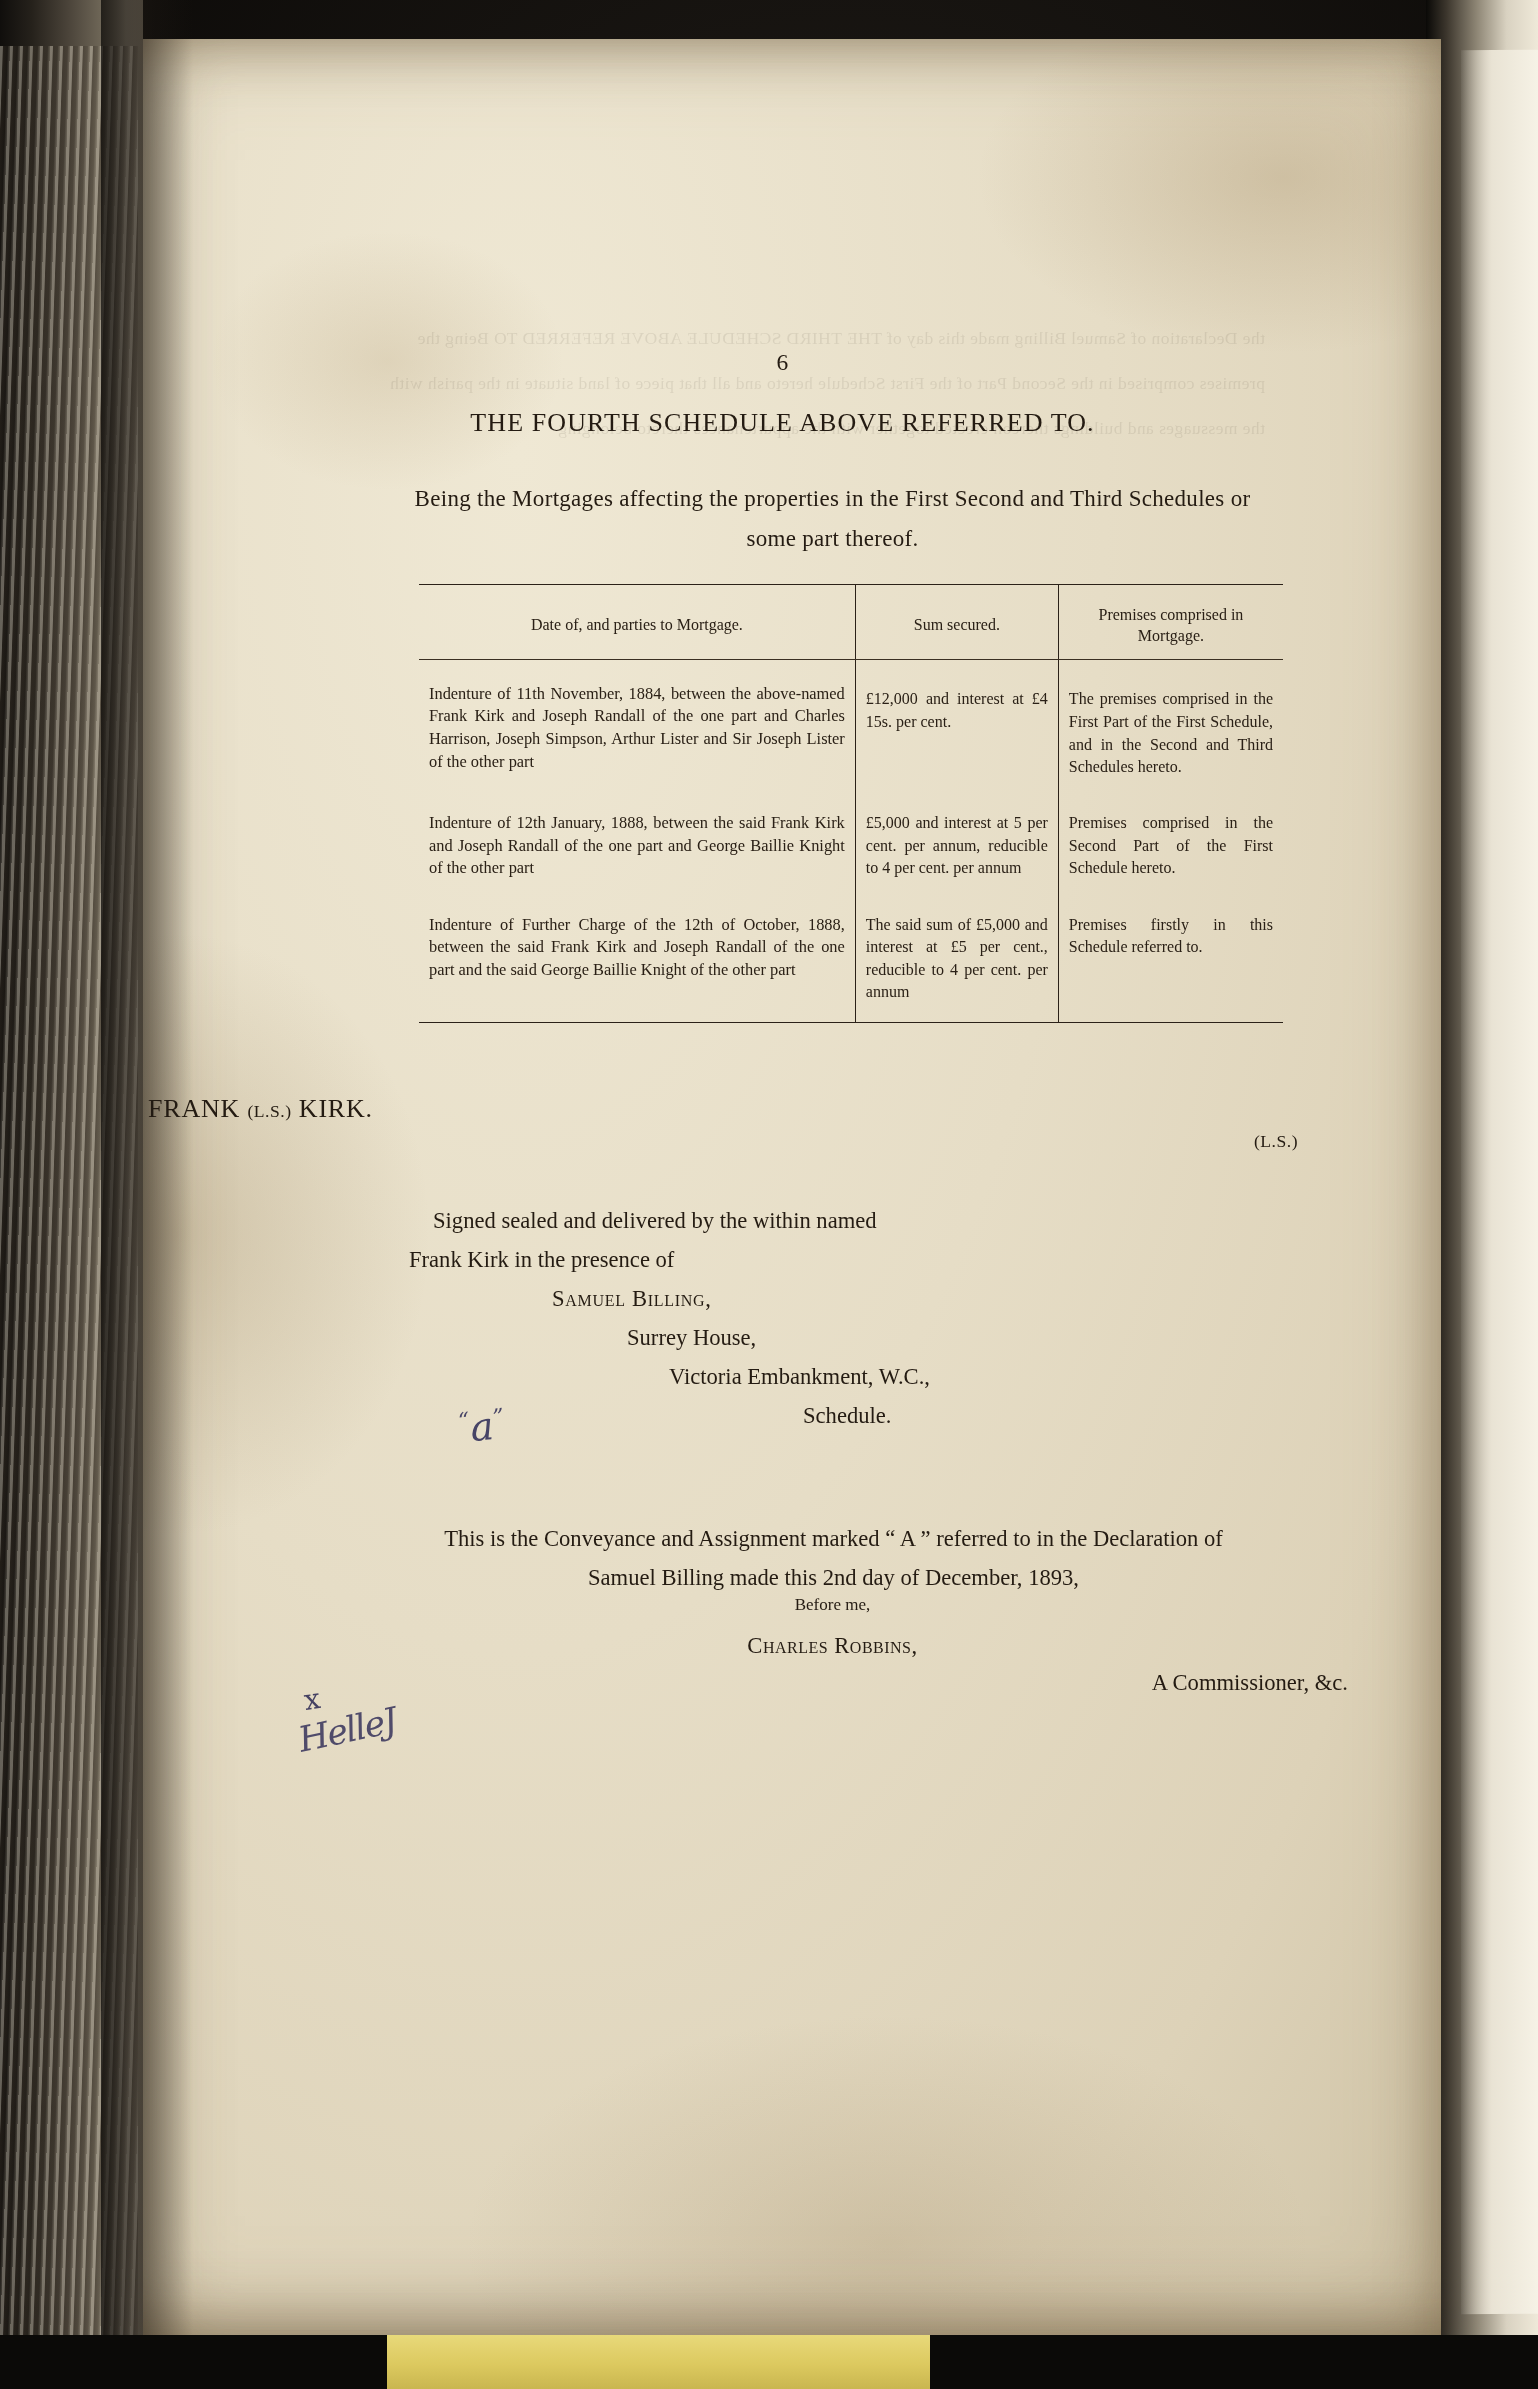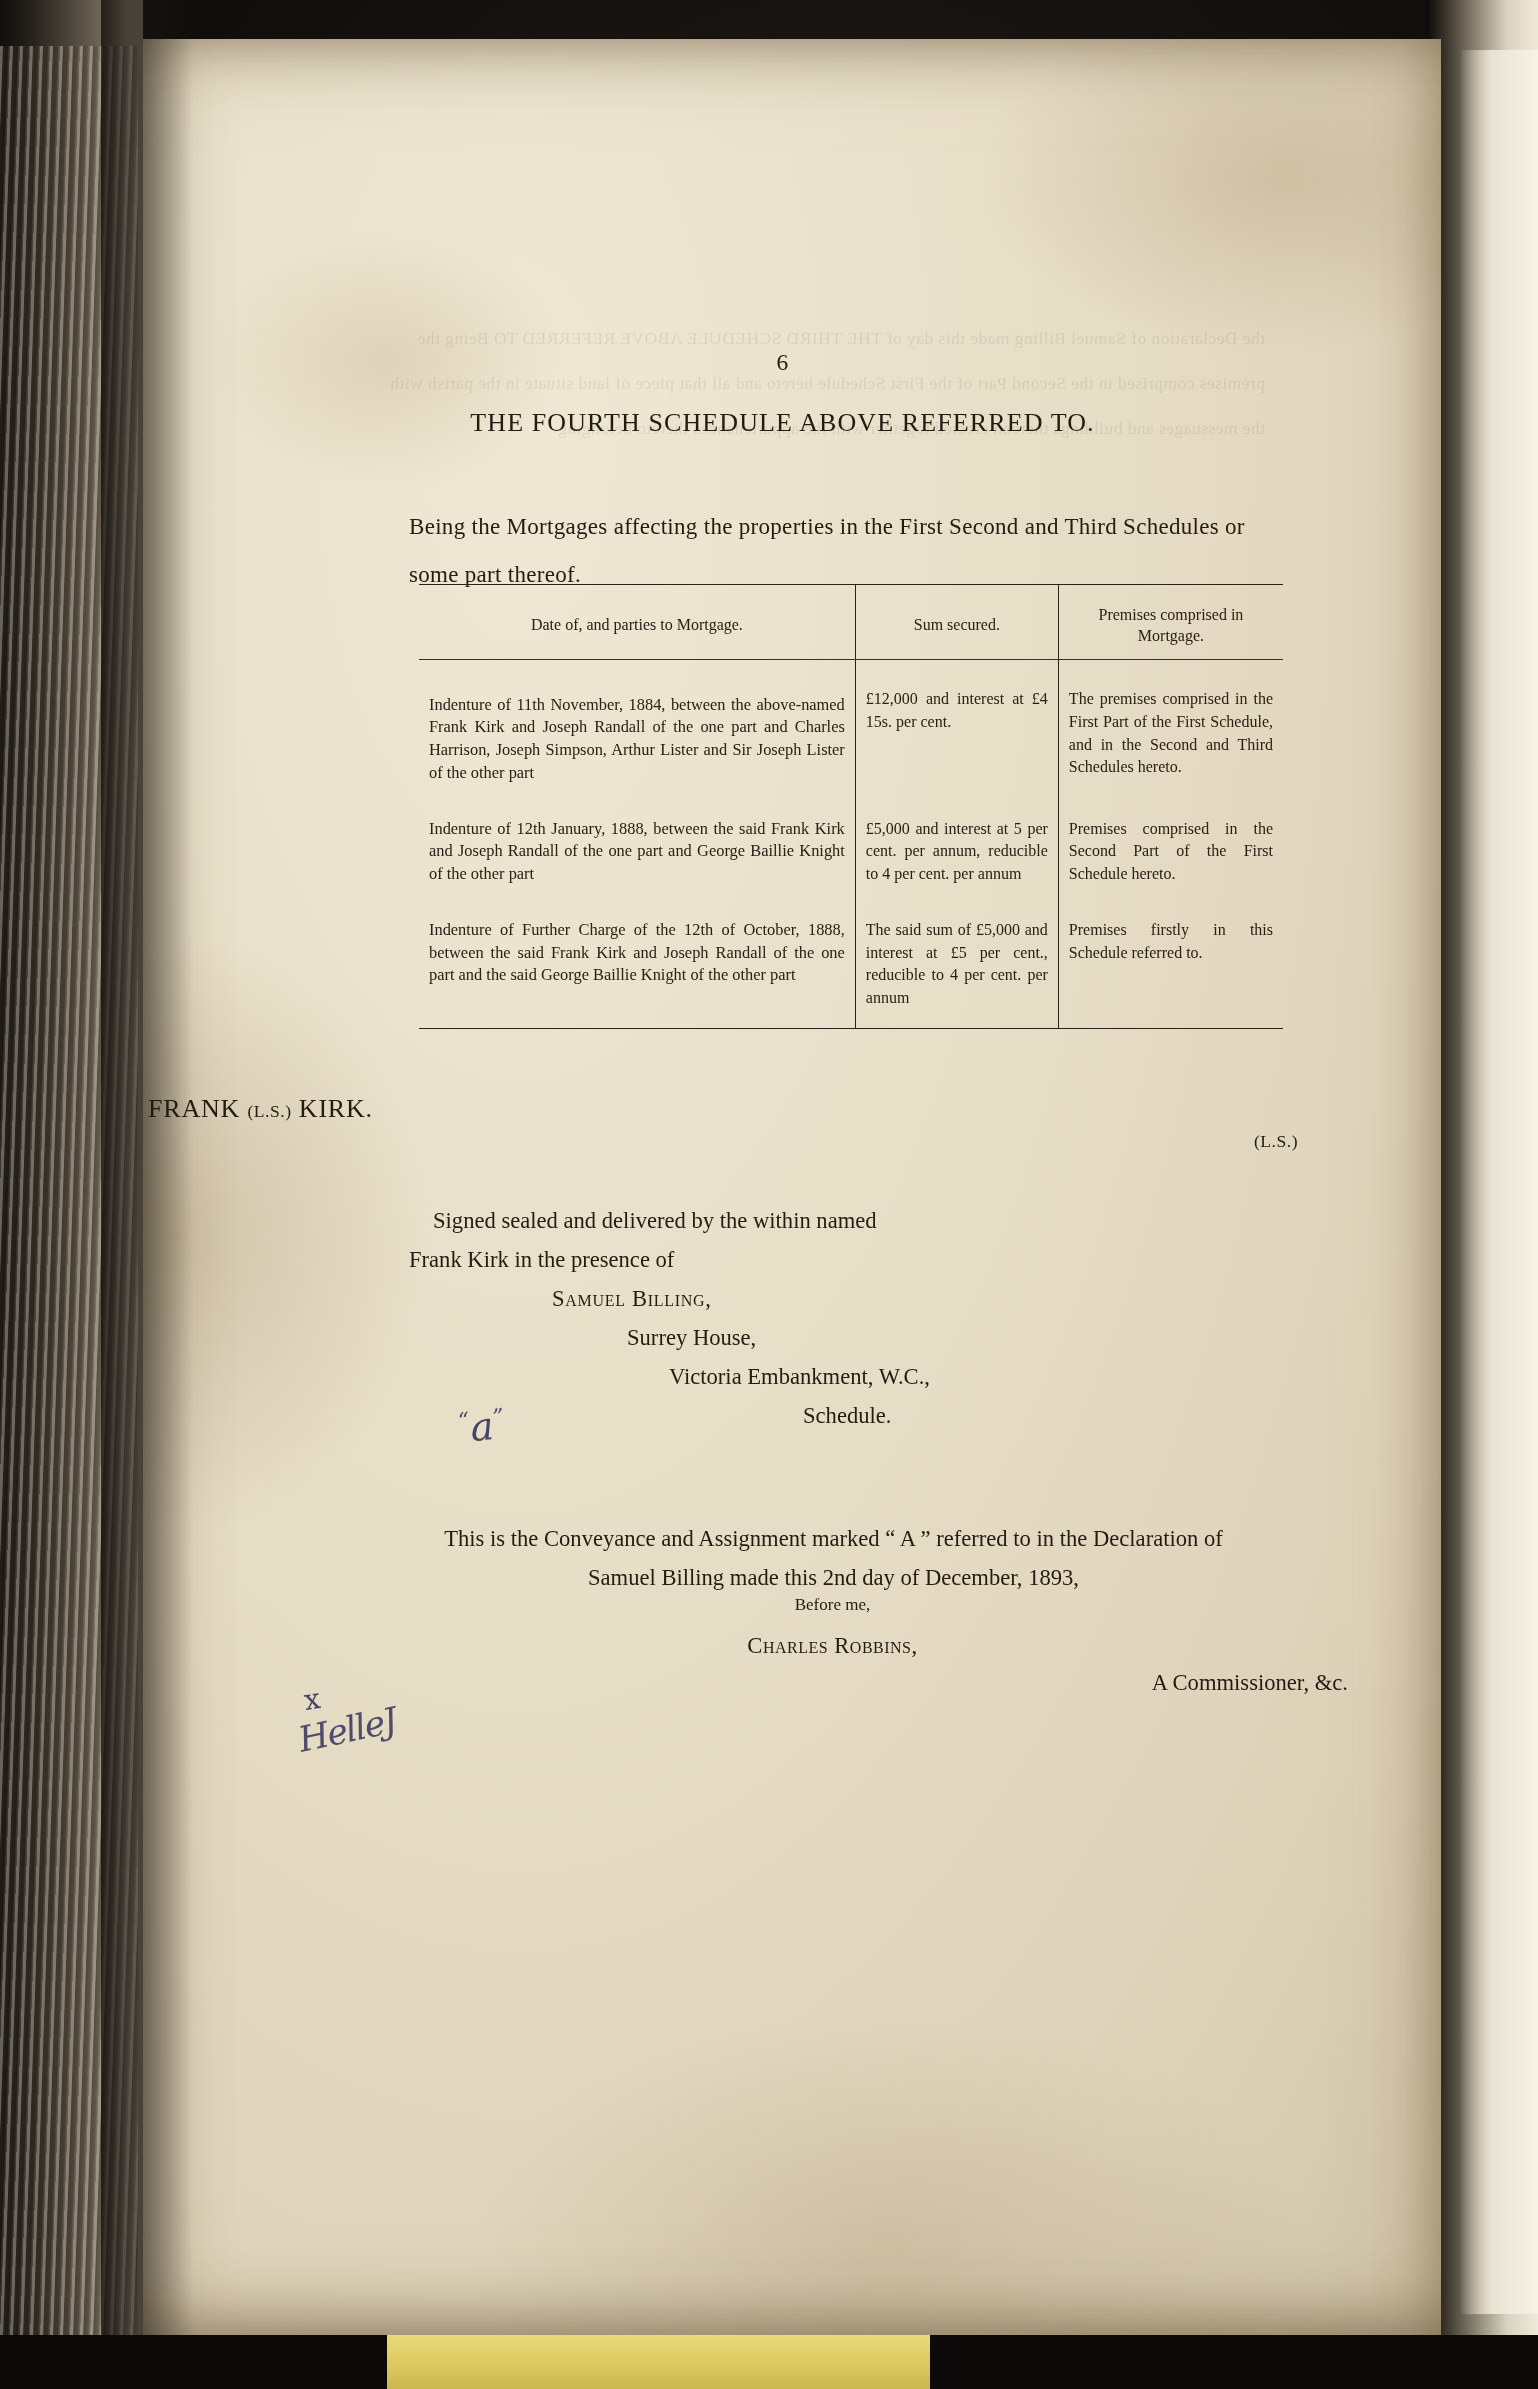--- a/index.html
+++ b/index.html
@@ -105,22 +105,22 @@
   }
   .folio {
     position: absolute; top: 310px; left: 0; width: 100%;
     text-align: center; font-size: 23.5px; letter-spacing: 0.4px;
   }
   .doc-title {
     position: absolute; top: 369px; left: 0; width: 100%;
     text-align: center; font-size: 26px; letter-spacing: 1.1px;
   }
   .intro {
-    position: absolute; top: 464px; left: 285px; width: 847px;
-    text-align: left; font-size: 23px; line-height: 48px;
+    position: absolute; top: 440px; left: 285px; width: 847px;
+    text-align: center; font-size: 23px; line-height: 40px;
     letter-spacing: 0.3px;
   }
 
   
   .sched-table {
     position: absolute;
     left: 295px; top: 545px;
     width: 864px;
   }
   .sched-table table {
@@ -252,21 +252,21 @@
         <table>
           <thead>
             <tr>
               <th class="col-a tbl-border-top">Date of, and parties to Mortgage.</th>
               <th class="col-b tbl-border-top">Sum secured.</th>
               <th class="col-c tbl-border-top">Premises comprised in Mortgage.</th>
             </tr>
           </thead>
           <tbody>
             <tr>
-              <td class="col-a" style="padding-top:34px">Indenture of 11th November, 1884, between the above-named Frank Kirk and Joseph Randall of the one part and Charles Harrison, Joseph Simpson, Arthur Lister and Sir Joseph Lister of the other part</td>
+              <td class="col-a" style="padding-top:23px">Indenture of 11th November, 1884, between the above-named Frank Kirk and Joseph Randall of the one part and Charles Harrison, Joseph Simpson, Arthur Lister and Sir Joseph Lister of the other part</td>
               <td class="col-b" style="padding-top:28.5px">£12,000 and interest at £4 15s. per cent.</td>
               <td class="col-c" style="padding-top:28.5px">The premises comprised in the First Part of the First Schedule, and in the Second and Third Schedules hereto.</td>
             </tr>
             <tr>
               <td class="col-a">Indenture of 12th January, 1888, between the said Frank Kirk and Joseph Randall of the one part and George Baillie Knight of the other part</td>
               <td class="col-b">£5,000 and interest at 5 per cent. per annum, reducible to 4 per cent. per annum</td>
               <td class="col-c">Premises comprised in the Second Part of the First Schedule hereto.</td>
             </tr>
             <tr>
               <td class="col-a tbl-border-bottom">Indenture of Further Charge of the 12th of October, 1888, between the said Frank Kirk and Joseph Randall of the one part and the said George Baillie Knight of the other part</td>

